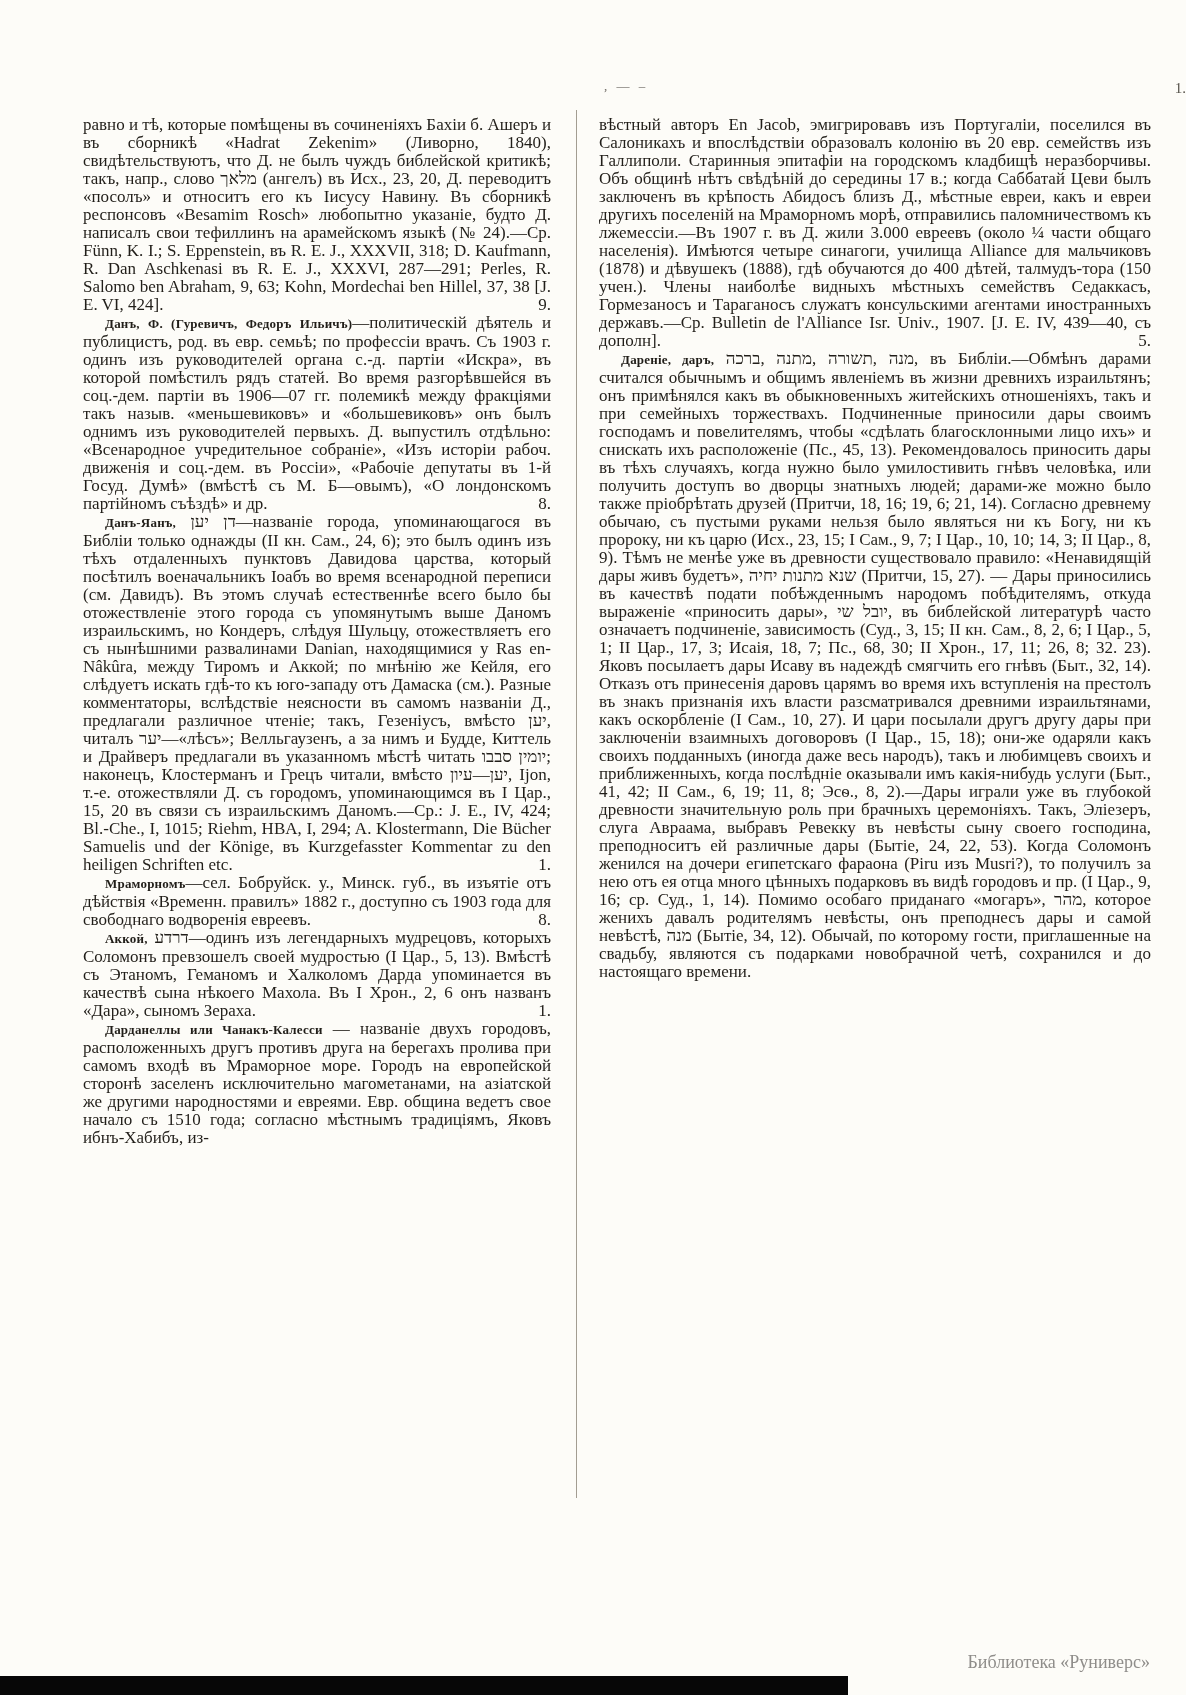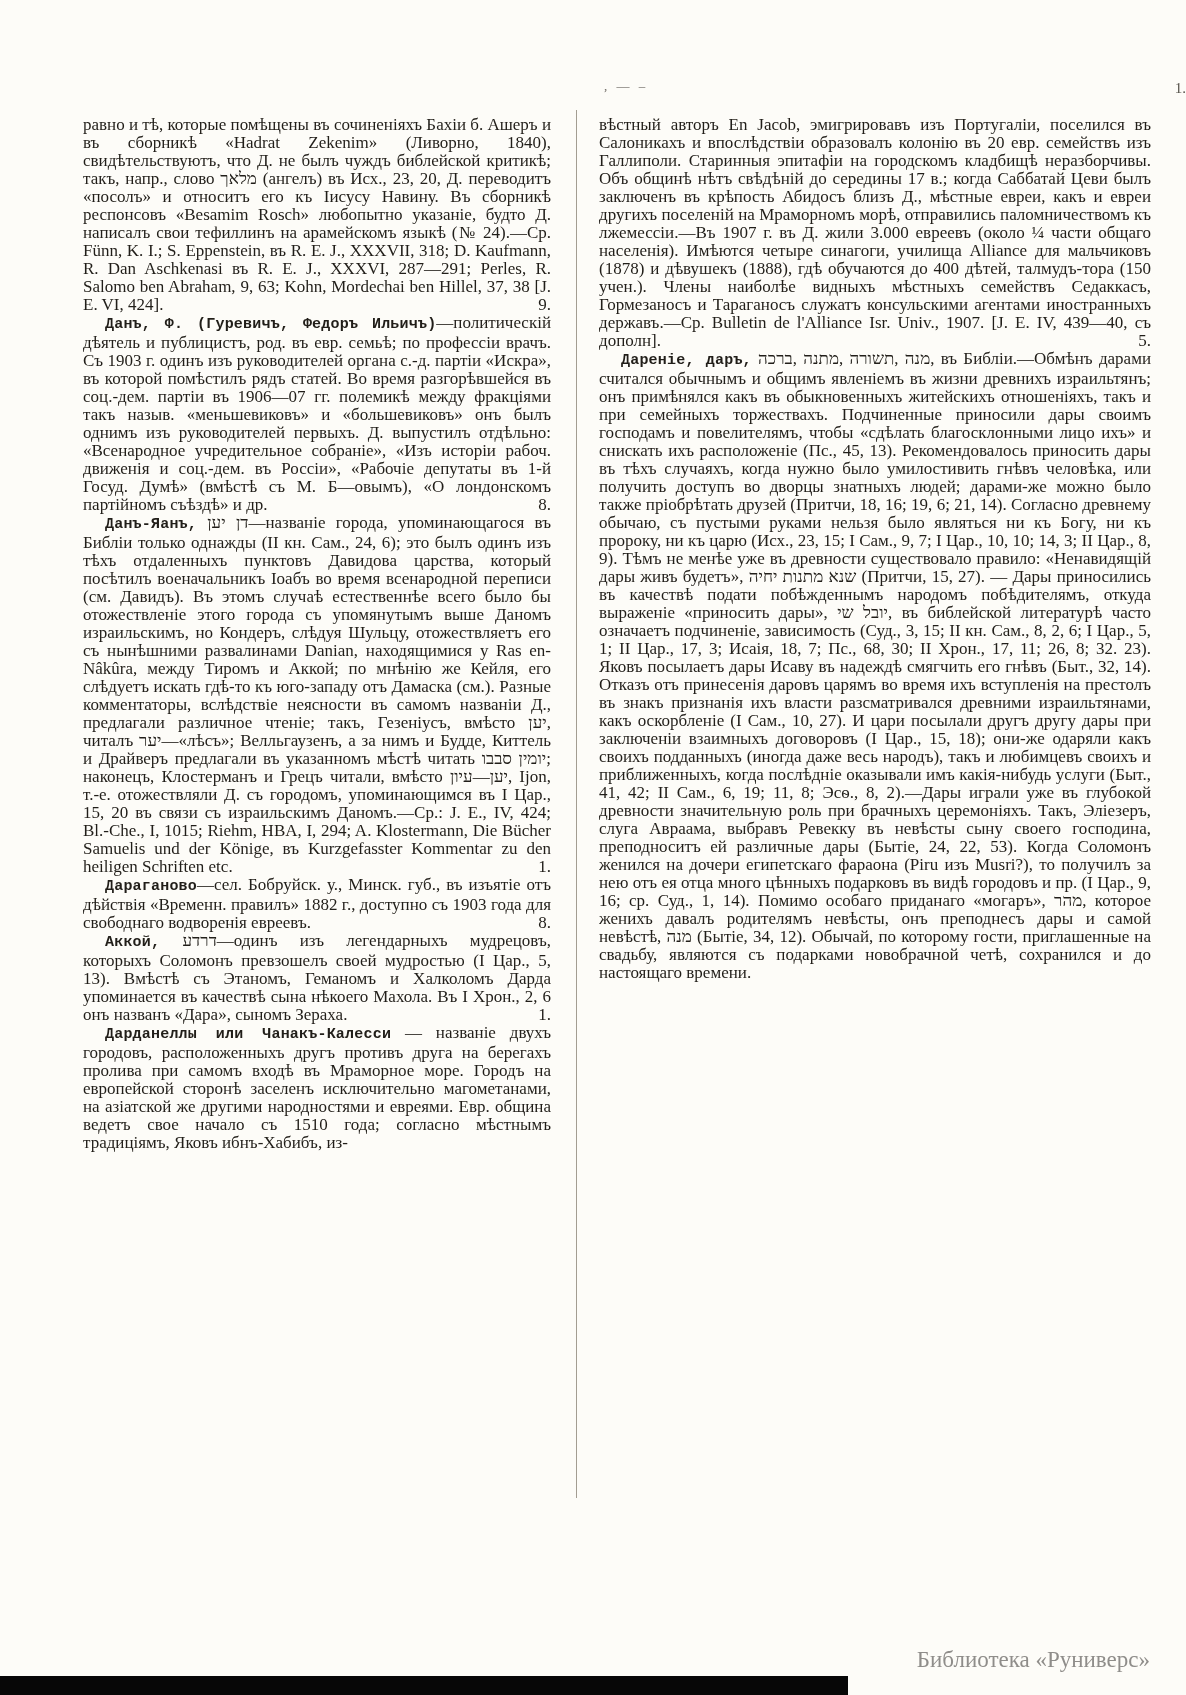--- a/index.html
+++ b/index.html
@@ -10,51 +10,51 @@
   }
   .col{
     position:absolute;top:116px;height:1392px;overflow:hidden;
     text-align:justify;font-size:17px;line-height:18px;
   }
   .col-left{left:83px;width:468px;}
   .col-right{left:599px;width:552px;}
   .col p{margin:0;padding:0;}
   p.entry{text-indent:22px;}
   .head{
-    font-family:Liberation Mono, monospace;
-    font-weight:700;font-size:15px;letter-spacing:.2px;
+    font-family:Liberation Serif, serif;
+    font-weight:700;font-size:13px;letter-spacing:.2px;
   }
   .sig{float:right;padding-left:18px;}
   .divider{position:absolute;left:576px;top:110px;width:1px;height:1388px;background:#a39d92;}
   .top-mark{position:absolute;left:604px;top:78px;color:#6f6b64;font-size:13px;letter-spacing:3px;}
   .corner-frag{position:absolute;right:0;top:80px;color:#57534c;font-size:15px;}
   .bottom-strip{position:absolute;left:0;bottom:0;width:848px;height:19px;background:#070707;}
   .watermark{
     position:absolute;right:36px;bottom:22px;color:#8f8d8a;
-    font-size:23px;font-family:"Liberation Serif","DejaVu Serif",serif;
+    font-size:18px;font-family:"Liberation Serif","DejaVu Serif",serif;
   }
 </style>
 </head>
 <body>
 
 <div class="page">
 
   <span class="top-mark">, — –</span>
   <span class="corner-frag">1.</span>
 
   <div class="divider"></div>
 
   <div class="col col-left">
     <p class="cont"><span>равно и тѣ, которые помѣщены въ сочиненіяхъ Бахіи б. Ашеръ и въ сборникѣ «Hadrat Zekenim» (Ливорно, 1840), свидѣтельствуютъ, что Д. не былъ чуждъ библейской критикѣ; такъ, напр., слово מלאך (ангелъ) въ Исх., 23, 20, Д. переводитъ «посолъ» и относитъ его къ Іисусу Навину. Въ сборникѣ респонсовъ «Besamim Rosch» любопытно указаніе, будто Д. написалъ свои тефиллинъ на арамейскомъ языкѣ (№ 24).—Ср. Fünn, K. I.; S. Eppenstein, въ R. E. J., XXXVII, 318; D. Kaufmann, R. Dan Aschkenasi въ R. E. J., XXXVI, 287—291; Perles, R. Salomo ben Abraham, 9, 63; Kohn, Mordechai ben Hillel, 37, 38 [J. E. VI, 424].</span><span class="sig">9.</span></p>
 
     <p class="entry"><b class="head">Данъ, Ф. (Гуревичъ, Федоръ Ильичъ)</b><span>—политическій дѣятель и публицистъ, род. въ евр. семьѣ; по профессіи врачъ. Съ 1903 г. одинъ изъ руководителей органа с.-д. партіи «Искра», въ которой помѣстилъ рядъ статей. Во время разгорѣвшейся въ соц.-дем. партіи въ 1906—07 гг. полемикѣ между фракціями такъ назыв. «меньшевиковъ» и «большевиковъ» онъ былъ однимъ изъ руководителей первыхъ. Д. выпустилъ отдѣльно: «Всенародное учредительное собраніе», «Изъ исторіи рабоч. движенія и соц.-дем. въ Россіи», «Рабочіе депутаты въ 1-й Госуд. Думѣ» (вмѣстѣ съ М. Б—овымъ), «О лондонскомъ партійномъ съѣздѣ» и др.</span><span class="sig">8.</span></p>
 
     <p class="entry"><b class="head">Данъ-Яанъ,</b><span> דן יען—названіе города, упоминающагося въ Библіи только однажды (II кн. Сам., 24, 6); это былъ одинъ изъ тѣхъ отдаленныхъ пунктовъ Давидова царства, который посѣтилъ военачальникъ Іоабъ во время всенародной переписи (см. Давидъ). Въ этомъ случаѣ естественнѣе всего было бы отожествленіе этого города съ упомянутымъ выше Даномъ израильскимъ, но Кондеръ, слѣдуя Шульцу, отожествляетъ его съ нынѣшними развалинами Danian, находящимися у Ras en-Nâkûra, между Тиромъ и Аккой; по мнѣнію же Кейля, его слѣдуетъ искать гдѣ-то къ юго-западу отъ Дамаска (см.). Разные комментаторы, вслѣдствіе неясности въ самомъ названіи Д., предлагали различное чтеніе; такъ, Гезеніусъ, вмѣсто יען, читалъ יער—«лѣсъ»; Велльгаузенъ, а за нимъ и Будде, Киттель и Драйверъ предлагали въ указанномъ мѣстѣ читать יומין סבבו; наконецъ, Клостерманъ и Грецъ читали, вмѣсто יען—עיון, Ijon, т.-е. отожествляли Д. съ городомъ, упоминающимся въ I Цар., 15, 20 въ связи съ израильскимъ Даномъ.—Ср.: J. E., IV, 424; Bl.-Che., I, 1015; Riehm, HBA, I, 294; A. Klostermann, Die Bücher Samuelis und der Könige, въ Kurzgefasster Kommentar zu den heiligen Schriften etc.</span><span class="sig">1.</span></p>
 
-    <p class="entry"><b class="head">Дараганово</b><span>—сел. Бобруйск. у., Минск. губ., въ изъятіе отъ дѣйствія «Временн. правилъ» 1882 г., доступно съ 1903 года для свободнаго водворенія евреевъ.</span><span class="sig">8.</span></p>
+    <p class="entry"><b class="head">Мраморномъ</b><span>—сел. Бобруйск. у., Минск. губ., въ изъятіе отъ дѣйствія «Временн. правилъ» 1882 г., доступно съ 1903 года для свободнаго водворенія евреевъ.</span><span class="sig">8.</span></p>
 
     <p class="entry"><b class="head">Аккой,</b><span> דרדע—одинъ изъ легендарныхъ мудрецовъ, которыхъ Соломонъ превзошелъ своей мудростью (I Цар., 5, 13). Вмѣстѣ съ Этаномъ, Геманомъ и Халколомъ Дарда упоминается въ качествѣ сына нѣкоего Махола. Въ I Хрон., 2, 6 онъ названъ «Дара», сыномъ Зераха.</span><span class="sig">1.</span></p>
 
     <p class="entry"><b class="head">Дарданеллы или Чанакъ-Калесси</b><span> — названіе двухъ городовъ, расположенныхъ другъ противъ друга на берегахъ пролива при самомъ входѣ въ Мраморное море. Городъ на европейской сторонѣ заселенъ исключительно магометанами, на азіатской же другими народностями и евреями. Евр. община ведетъ свое начало съ 1510 года; согласно мѣстнымъ традиціямъ, Яковъ ибнъ-Хабибъ, из-</span></p>
   </div>
 
   <div class="col col-right">
     <p class="cont"><span>вѣстный авторъ En Jacob, эмигрировавъ изъ Португаліи, поселился въ Салоникахъ и впослѣдствіи образовалъ колонію въ 20 евр. семействъ изъ Галлиполи. Старинныя эпитафіи на городскомъ кладбищѣ неразборчивы. Объ общинѣ нѣтъ свѣдѣній до середины 17 в.; когда Саббатай Цеви былъ заключенъ въ крѣпость Абидосъ близъ Д., мѣстные евреи, какъ и евреи другихъ поселеній на Мраморномъ морѣ, отправились паломничествомъ къ лжемессіи.—Въ 1907 г. въ Д. жили 3.000 евреевъ (около ¼ части общаго населенія). Имѣются четыре синагоги, училища Alliance для мальчиковъ (1878) и дѣвушекъ (1888), гдѣ обучаются до 400 дѣтей, талмудъ-тора (150 учен.). Члены наиболѣе видныхъ мѣстныхъ семействъ Седаккасъ, Гормезаносъ и Тараганосъ служатъ консульскими агентами иностранныхъ державъ.—Ср. Bulletin de l'Alliance Isr. Univ., 1907. [J. E. IV, 439—40, съ дополн].</span><span class="sig">5.</span></p>
 
     <p class="entry"><b class="head">Дареніе, даръ,</b><span> מנה ,תשורה ,מתנה ,ברכה, въ Библіи.—Обмѣнъ дарами считался обычнымъ и общимъ явленіемъ въ жизни древнихъ израильтянъ; онъ примѣнялся какъ въ обыкновенныхъ житейскихъ отношеніяхъ, такъ и при семейныхъ торжествахъ. Подчиненные приносили дары своимъ господамъ и повелителямъ, чтобы «сдѣлать благосклонными лицо ихъ» и снискать ихъ расположеніе (Пс., 45, 13). Рекомендовалось приносить дары въ тѣхъ случаяхъ, когда нужно было умилостивить гнѣвъ человѣка, или получить доступъ во дворцы знатныхъ людей; дарами-же можно было также пріобрѣтать друзей (Притчи, 18, 16; 19, 6; 21, 14). Согласно древнему обычаю, съ пустыми руками нельзя было являться ни къ Богу, ни къ пророку, ни къ царю (Исх., 23, 15; I Сам., 9, 7; I Цар., 10, 10; 14, 3; II Цар., 8, 9). Тѣмъ не менѣе уже въ древности существовало правило: «Ненавидящій дары живъ будетъ», שנא מתנות יחיה (Притчи, 15, 27). — Дары приносились въ качествѣ подати побѣжденнымъ народомъ побѣдителямъ, откуда выраженіе «приносить дары», יובל שי, въ библейской литературѣ часто означаетъ подчиненіе, зависимость (Суд., 3, 15; II кн. Сам., 8, 2, 6; I Цар., 5, 1; II Цар., 17, 3; Исаія, 18, 7; Пс., 68, 30; II Хрон., 17, 11; 26, 8; 32. 23). Яковъ посылаетъ дары Исаву въ надеждѣ смягчить его гнѣвъ (Быт., 32, 14). Отказъ отъ принесенія даровъ царямъ во время ихъ вступленія на престолъ въ знакъ признанія ихъ власти разсматривался древними израильтянами, какъ оскорбленіе (I Сам., 10, 27). И цари посылали другъ другу дары при заключеніи взаимныхъ договоровъ (I Цар., 15, 18); они-же одаряли какъ своихъ подданныхъ (иногда даже весь народъ), такъ и любимцевъ своихъ и приближенныхъ, когда послѣдніе оказывали имъ какія-нибудь услуги (Быт., 41, 42; II Сам., 6, 19; 11, 8; Эсѳ., 8, 2).—Дары играли уже въ глубокой древности значительную роль при брачныхъ церемоніяхъ. Такъ, Эліезеръ, слуга Авраама, выбравъ Ревекку въ невѣсты сыну своего господина, преподноситъ ей различные дары (Бытіе, 24, 22, 53). Когда Соломонъ женился на дочери египетскаго фараона (Piru изъ Musri?), то получилъ за нею отъ ея отца много цѣнныхъ подарковъ въ видѣ городовъ и пр. (I Цар., 9, 16; ср. Суд., 1, 14). Помимо особаго приданаго «могаръ», מהר, которое женихъ давалъ родителямъ невѣсты, онъ преподнесъ дары и самой невѣстѣ, מנה (Бытіе, 34, 12). Обычай, по которому гости, приглашенные на свадьбу, являются съ подарками новобрачной четѣ, сохранился и до настоящаго времени.</span></p>

